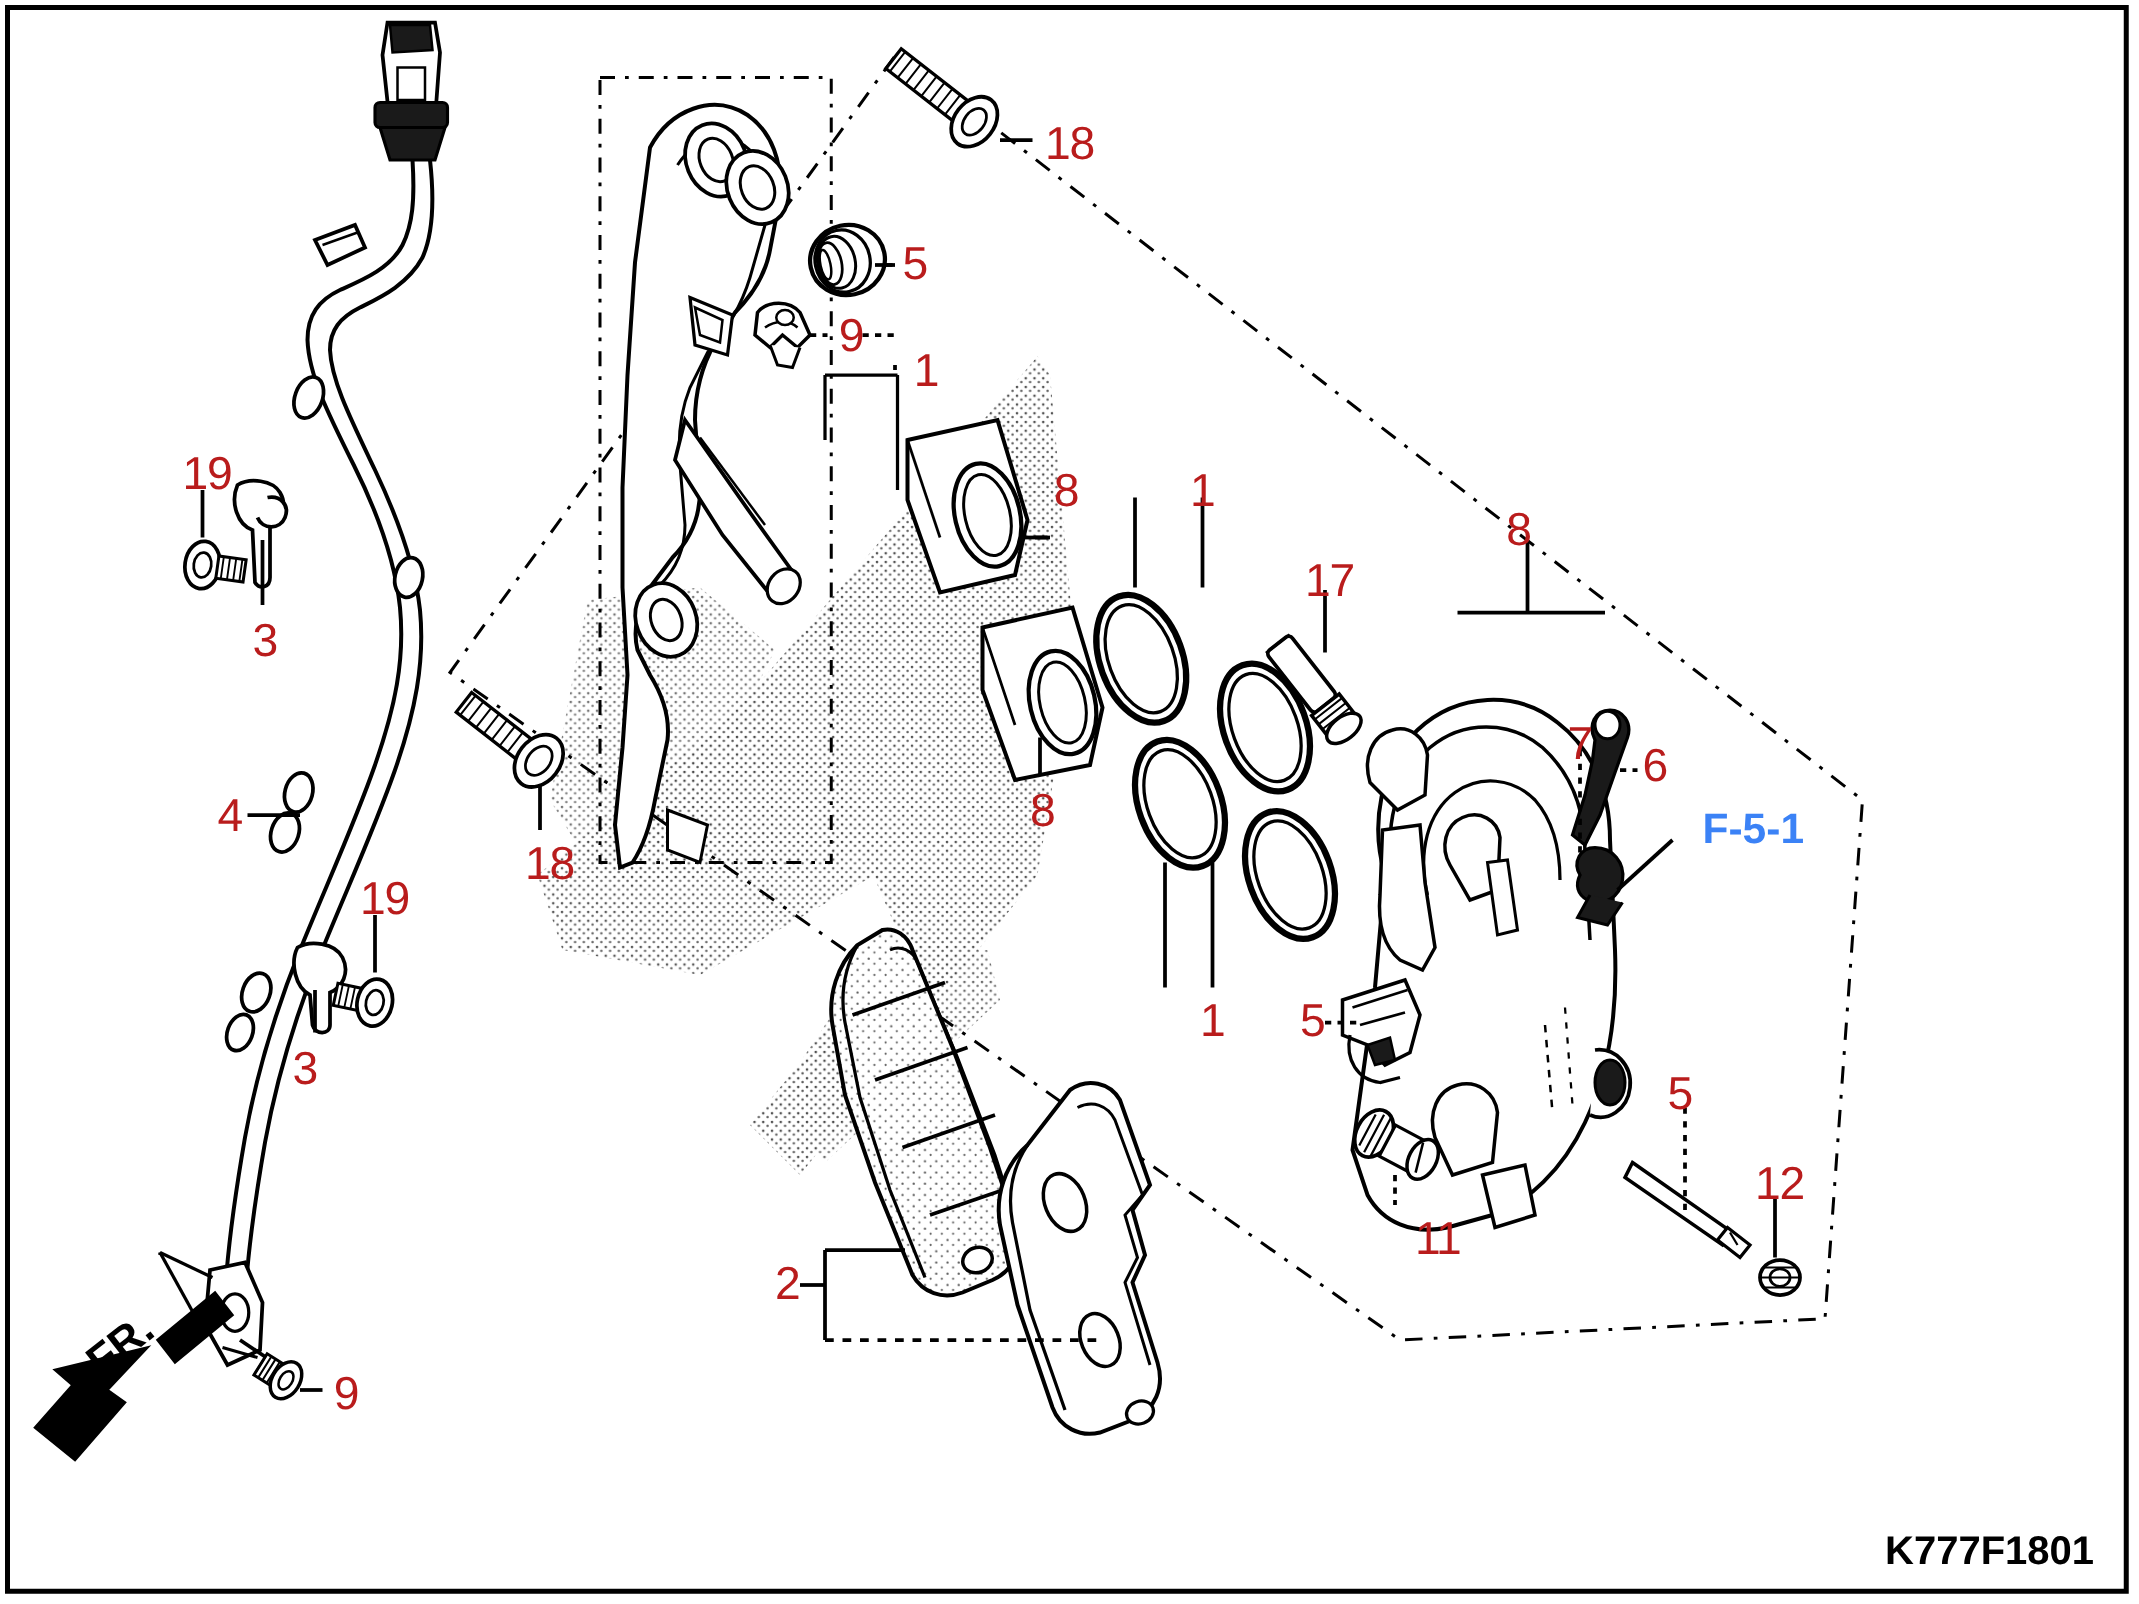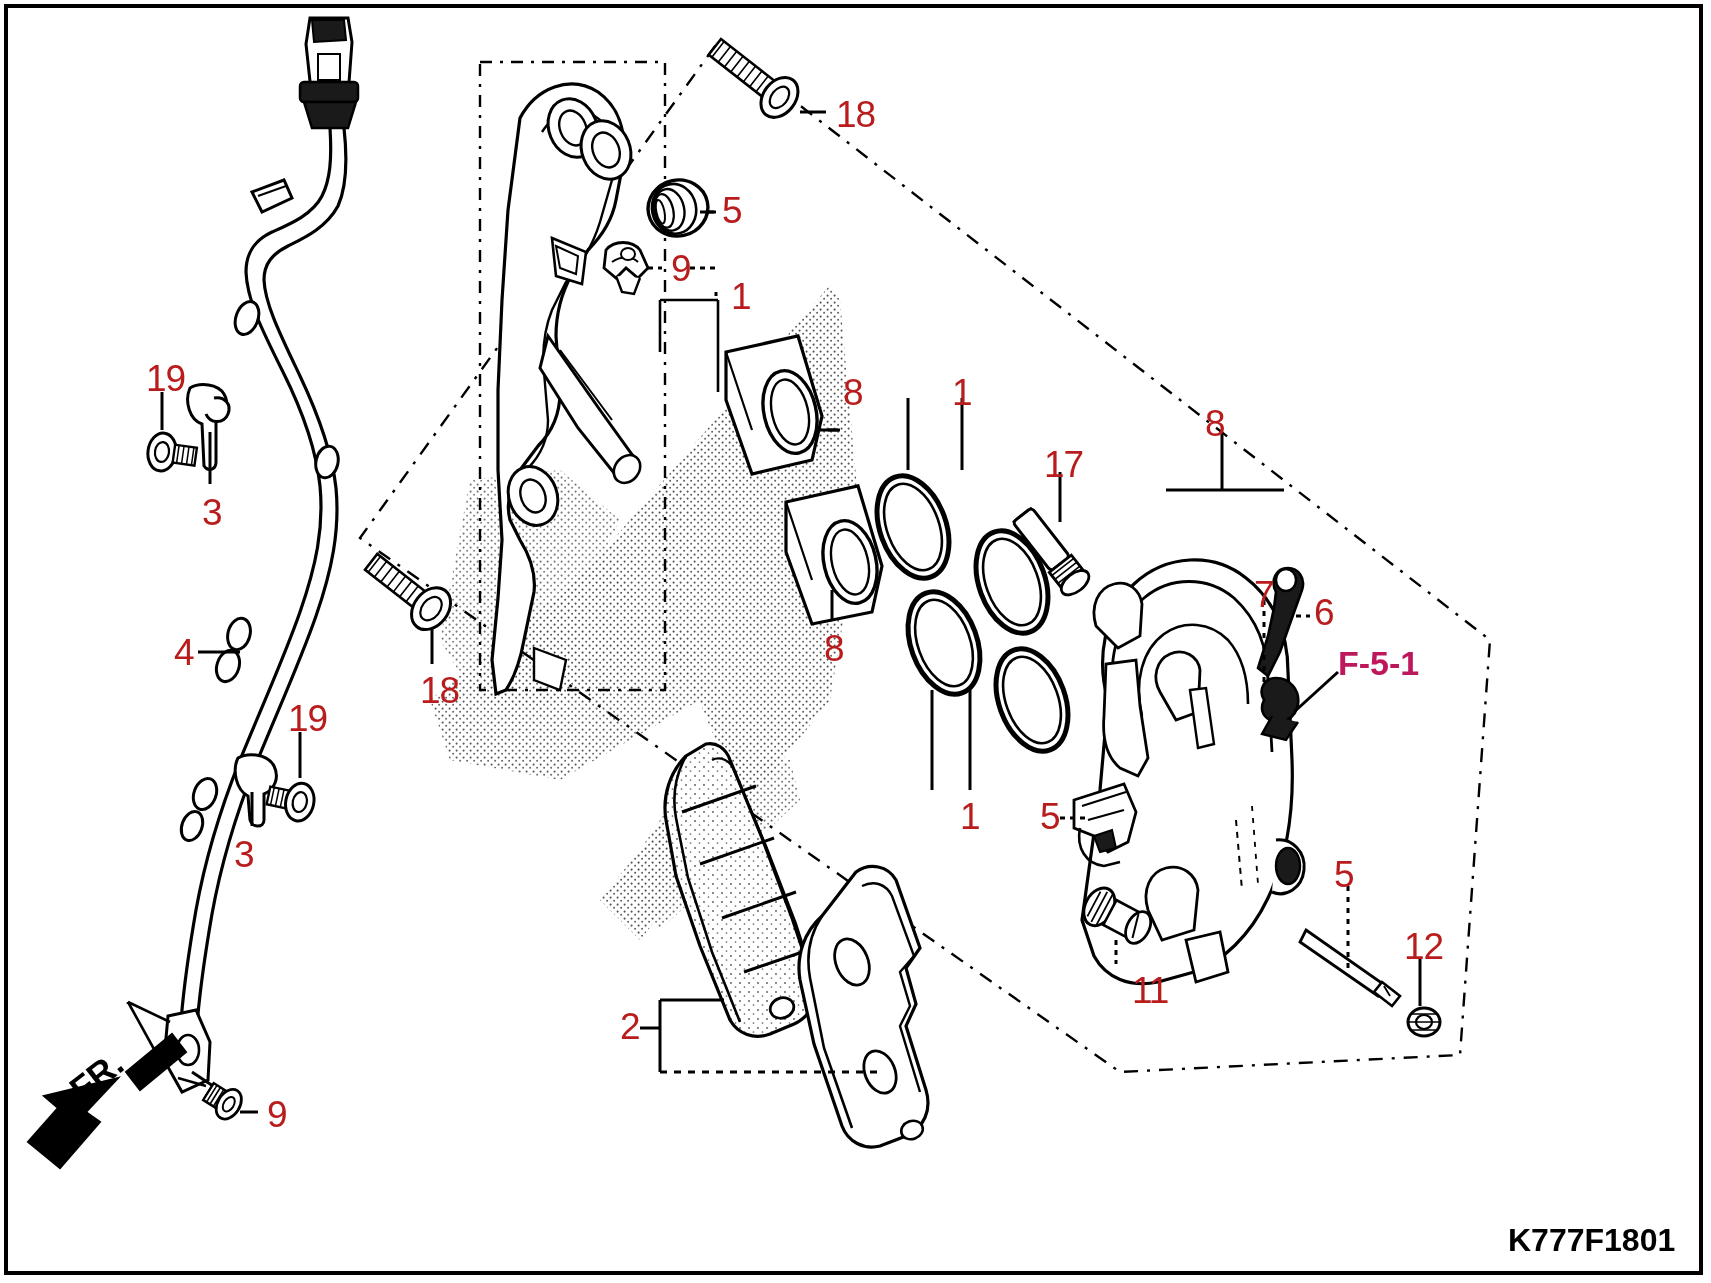--- a/index.html
+++ b/index.html
@@ -27,23 +27,24 @@
     color:#b91c1c;
     line-height:1;
     white-space:nowrap;
     letter-spacing:-1px;
   }
   .ref-label{
     position:absolute;
     font-family:"Liberation Sans", sans-serif;
     font-size:34px;
     font-weight:bold;
-    color:#be185d;
+    color:#3b82f6;
     white-space:nowrap;
     letter-spacing:0px;
+    margin-left:24px;
   }
   .fr-label{
     position:absolute;
     font-family:"Liberation Sans", sans-serif;
     font-size:35px;
     font-weight:bold;
     color:#000;
     white-space:nowrap;
     transform:rotate(-38deg);
     transform-origin:left top;

